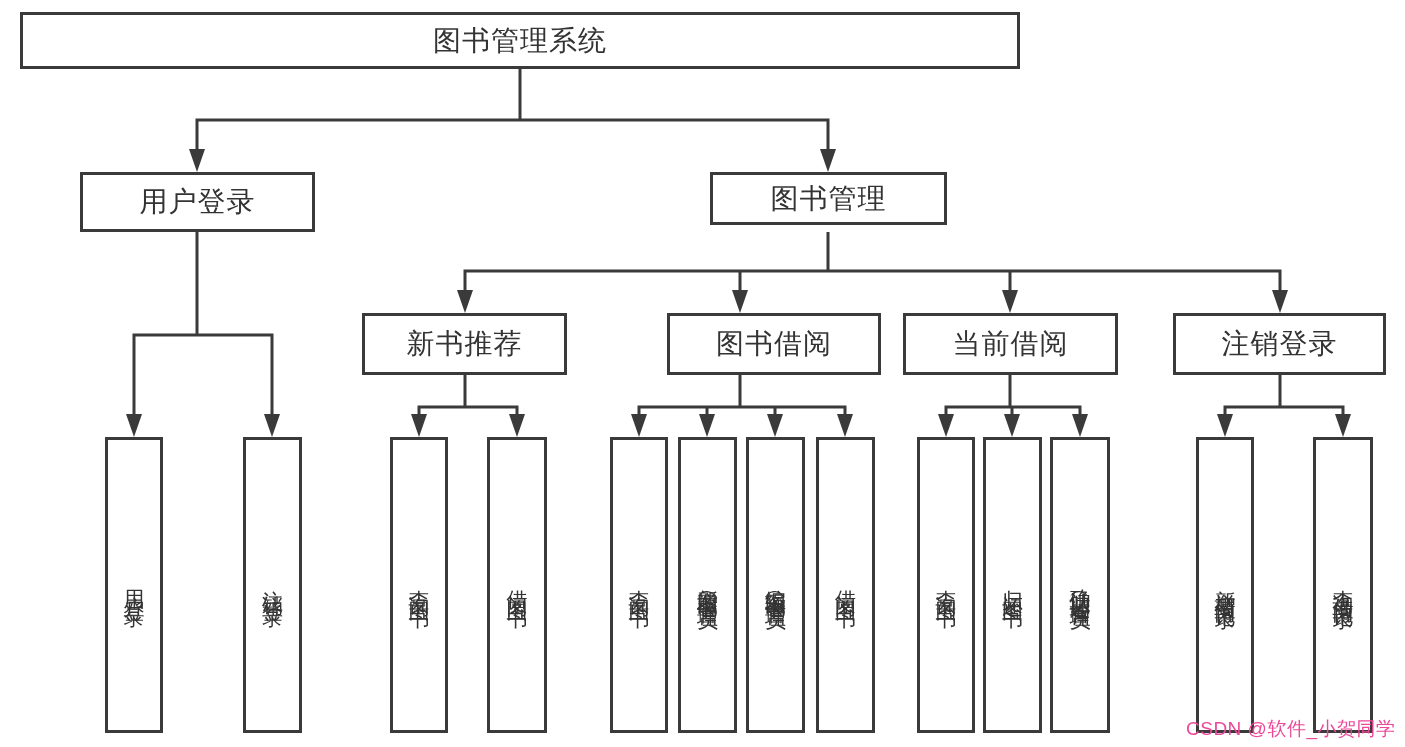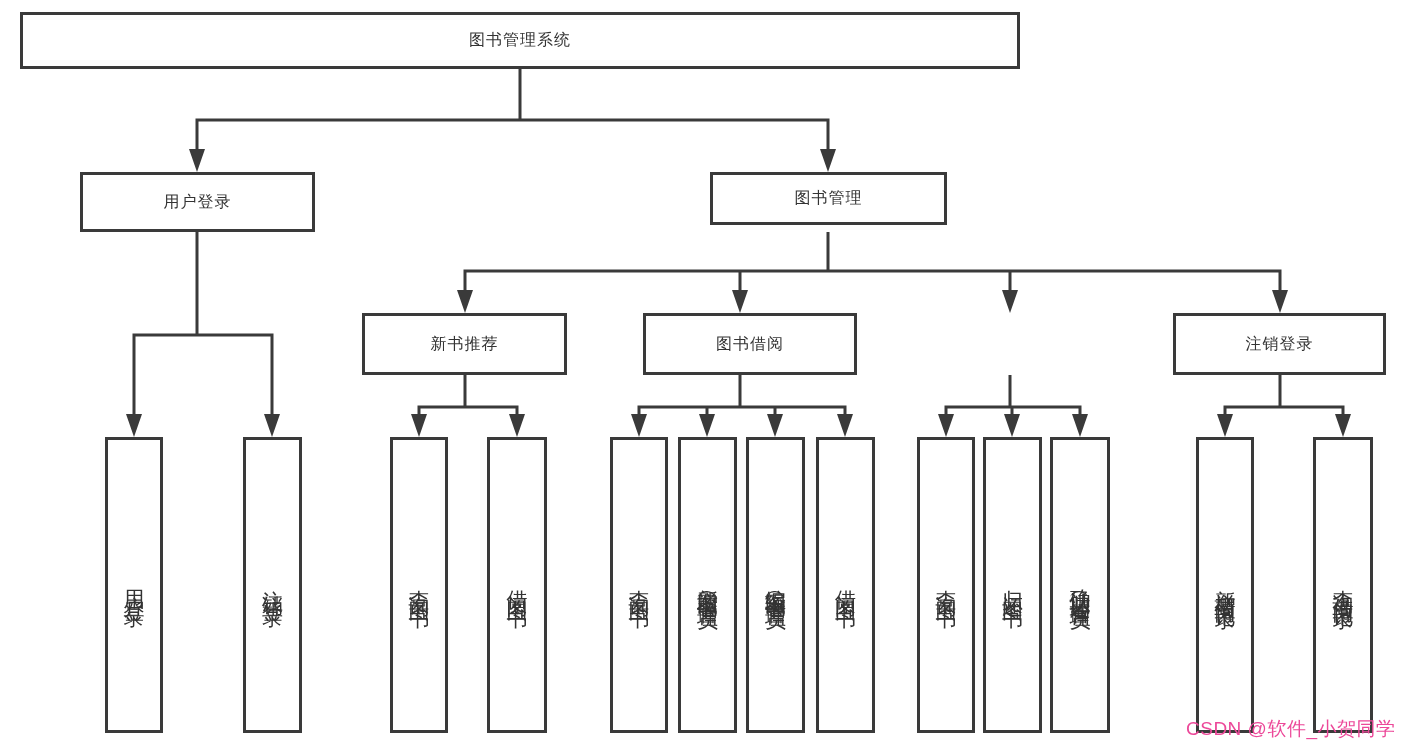--- a/index.html
+++ b/index.html
@@ -19,38 +19,38 @@
   }
   .box {
     position: absolute;
     box-sizing: border-box;
     background: #ffffff;
     border: 3px solid #3a3a3a;
     display: flex;
     align-items: center;
     justify-content: center;
     color: #333333;
-    font-size: 16px;
+    font-size: 28px;
     letter-spacing: 1px;
     text-align: center;
     z-index: 2;
   }
   .vbox {
     writing-mode: vertical-rl;
     text-orientation: mixed;
     letter-spacing: 6px;
     font-size: 21px;
     top: 437px;
     height: 296px;
   }
   #root           { left: 20px;   top: 12px;  width: 1000px; height: 57px; }
   #user-login     { left: 80px;   top: 172px; width: 235px;  height: 60px; }
   #book-mgmt      { left: 710px;  top: 172px; width: 237px;  height: 53px; }
   #new-book-rec   { left: 362px;  top: 313px; width: 205px;  height: 62px; }
-  #book-borrow    { left: 643px;  top: 313px; width: 214px;  height: 62px; }
+  #book-borrow    { left: 667px;  top: 313px; width: 214px;  height: 62px; }
   #current-borrow { left: 903px;  top: 313px; width: 215px;  height: 62px; }
   #borrow-records { left: 1173px; top: 313px; width: 213px;  height: 62px; }
   #ul-user-login    { left: 105px;  width: 58px; }
   #ul-logout        { left: 243px;  width: 59px; }
   #nb-query-book    { left: 390px;  width: 58px; }
   #nb-borrow-book   { left: 487px;  width: 60px; }
   #bb-query-book    { left: 610px;  width: 58px; }
   #bb-add-book      { left: 678px;  width: 59px; letter-spacing: 3px; }
   #bb-edit-book     { left: 746px;  width: 59px; letter-spacing: 3px; }
   #bb-borrow-book   { left: 816px;  width: 59px; }
@@ -104,20 +104,21 @@
     <polygon fill="#3a3a3a" points="1335,414 1351,414 1343,437"></polygon>
   </svg>
 
   <div class="box" id="root">图书管理系统</div>
 
   <div class="box" id="user-login">用户登录</div>
   <div class="box" id="book-mgmt">图书管理</div>
 
   <div class="box" id="new-book-rec">新书推荐</div>
   <div class="box" id="book-borrow">图书借阅</div>
+  <div class="box" id="current-borrow">当前借阅</div>
   <div class="box" id="borrow-records">注销登录</div>
 
   <div class="box vbox" id="ul-user-login">用户登录</div>
   <div class="box vbox" id="ul-logout">注销登录</div>
 
   <div class="box vbox" id="nb-query-book">查询图书</div>
   <div class="box vbox" id="nb-borrow-book">借阅图书</div>
 
   <div class="box vbox" id="bb-query-book">查询图书</div>
   <div class="box vbox" id="bb-add-book">新增图书（管理员）</div>

